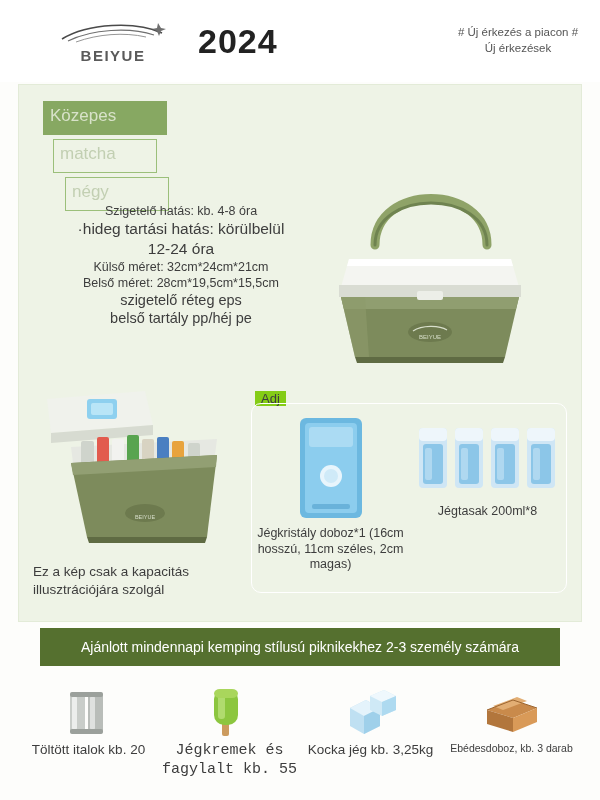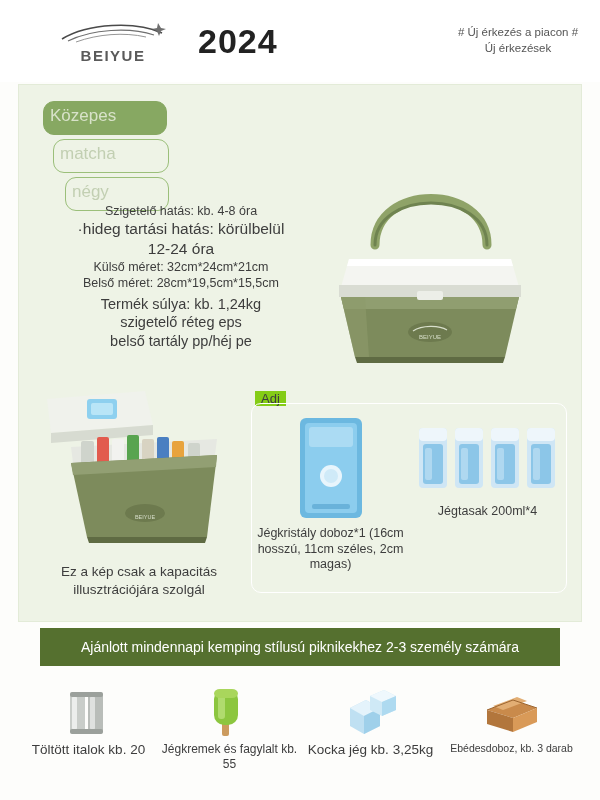--- a/index.html
+++ b/index.html
@@ -54,31 +54,31 @@
 
   
   .chips {
     position: absolute; left: 24px; top: 16px;
     width: 230px;
   }
   .chip {
     position: relative;
     display: block;
     border: 1.6px solid #9bbf7a;
-    border-radius: 11px;
+    border-radius: 0;
     background: transparent;
     height: 34px;
     margin-bottom: 4px;
   }
   .chip.filled {
     background: #87a862;
     border-color: #87a862;
     width: 124px;
   }
-  .chip.c2 { width: 116px; margin-left: 10px; text-align: right; }
+  .chip.c2 { width: 104px; margin-left: 10px; text-align: right; }
   .chip.c3 { width: 104px;  margin-left: 22px; }
   .chip-text {
     position: absolute; left: 6px; top: 4px;
     font-size: 17px; color: #cfd9c2; white-space: nowrap;
   }
   .chip.filled .chip-text { color: #d8e2c9; }
   .chip.c2 .chip-text, .chip.c3 .chip-text { color: #c2cfb2; }
 
   
   .specs {
@@ -99,21 +99,21 @@
   }
 
   
   .open-cooler {
     position: absolute; left: 22px; top: 296px;
     width: 190px; height: 180px;
   }
   .caption-open {
     position: absolute; left: 14px; top: 478px;
     width: 212px;
-    text-align: center; font-size: 13.5px; color: #3d3d3d;
+    text-align: left; font-size: 13.5px; color: #3d3d3d;
     line-height: 1.3;
   }
 
   
   .acc-box {
     position: absolute; left: 232px; top: 318px;
     width: 316px; height: 190px;
     border: 1.4px solid #ffffff;
     border-radius: 10px;
   }
@@ -155,21 +155,21 @@
   }
   .cap-item {
     flex: 1; display: flex; flex-direction: column;
     align-items: center; justify-content: flex-start;
   }
   .cap-cap {
     margin-top: 4px; text-align: center;
     font-size: 13.5px; color: #3d3d3d; line-height: 1.25;
   }
   .cap-cap.small { font-size: 10.5px; }
-  .cap-cap.mid { font-size: 12px; }
+  .cap-cap.mid { font-size: 15px; font-family: Liberation Mono, monospace; }
   .icon-wrap { height: 56px; display:flex; align-items:flex-end; justify-content:center; }
 </style>
 </head>
 <body>
 
 <div class="page">
 
   <div class="header">
 
     <div class="brand">
@@ -200,21 +200,20 @@
         <span class="chip-text">négy</span>
       </div>
     </div>
 
     <div class="specs">
       <div class="s-sm">Szigetelő hatás: kb. 4-8 óra</div>
       <div class="s-lg">·hideg tartási hatás: körülbelül</div>
       <div class="s-lg">12-24 óra</div>
       <div class="s-sm">Külső méret: 32cm*24cm*21cm</div>
       <div class="s-sm">Belső méret: 28cm*19,5cm*15,5cm</div>
-      <div class="s-md" style="margin-top:4px">Termék súlya: kb. 1,24kg</div>
       <div class="s-md">szigetelő réteg eps</div>
       <div class="s-md">belső tartály pp/héj pe</div>
     </div>
 
     <svg class="hero" viewBox="0 0 250 210">
 
       <path d="M70 78 C 70 16, 182 16, 182 78" stroke="#8fa368" stroke-width="9" fill="none" stroke-linecap="round"></path>
       <path d="M70 78 C 70 22, 182 22, 182 78" stroke="#6f8350" stroke-width="3" fill="none" stroke-linecap="round"></path>
 
       <path d="M44 92 L206 92 L214 120 L36 120 Z" fill="#f4f5f1"></path>
@@ -306,21 +305,21 @@
               <rect x="82" y="30" width="20" height="40" rx="3" fill="#8cc6e8"></rect>
               <rect x="84" y="34" width="7" height="32" rx="2" fill="#b8dcf1" opacity="0.8"></rect>
             </g>
             <g>
               <rect x="114" y="14" width="28" height="60" rx="4" fill="#cfe6f5"></rect>
               <rect x="114" y="14" width="28" height="13" rx="4" fill="#eef6fb"></rect>
               <rect x="118" y="30" width="20" height="40" rx="3" fill="#8cc6e8"></rect>
               <rect x="120" y="34" width="7" height="32" rx="2" fill="#b8dcf1" opacity="0.8"></rect>
             </g>
           </svg>
-          <div class="acc-cap">Jégtasak 200ml*4</div>
+          <div class="acc-cap">Jégtasak 200ml*8</div>
         </div>
 
       </div>
     </div>
   </div>
 
   <div class="banner">
     <span>Ajánlott mindennapi kemping stílusú piknikekhez 2-3 személy számára</span>
   </div>
 

